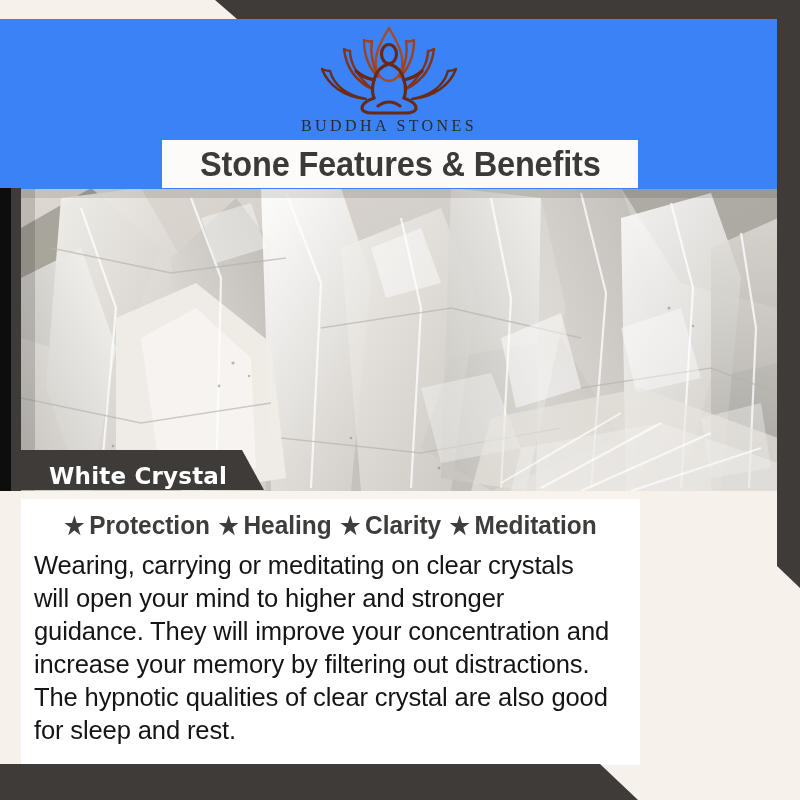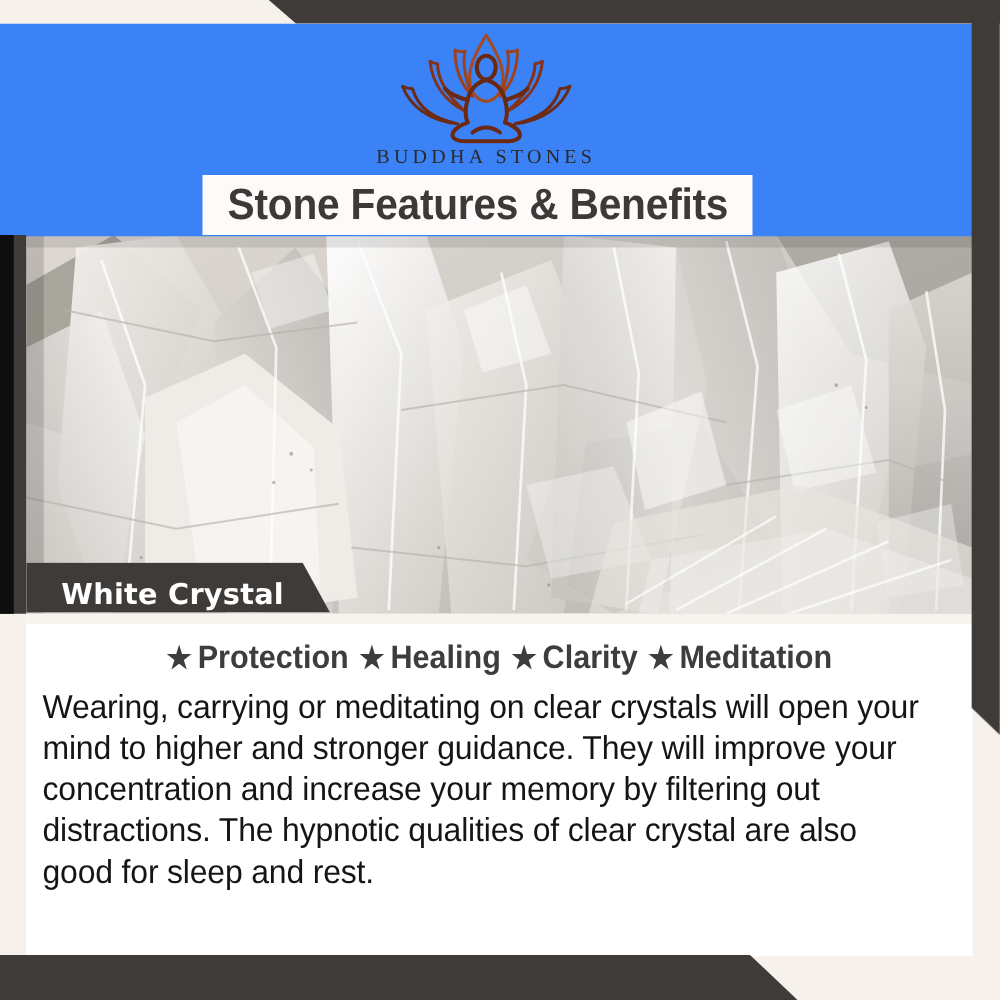--- a/index.html
+++ b/index.html
@@ -49,21 +49,21 @@
   .logo-word{
     margin-top:2px;
     font-family:"Liberation Serif",serif;
     font-size:16px;letter-spacing:3.4px;
     color:#2e2a27;font-weight:400;
     text-align:center;
   }
 
   
   .title-band{
-    position:absolute;left:162px;top:140px;width:440px;height:48px;
+    position:absolute;left:162px;top:140px;width:476px;height:48px;
     background:#fdfbfa;
     display:flex;align-items:center;justify-content:center;
   }
   .title-text{
     font-family:"Liberation Sans Narrow","Liberation Sans",sans-serif;
     font-weight:bold;
     font-size:35px;
     letter-spacing:-0.2px;
     color:#3c3a38;
     transform:scaleX(0.93);
@@ -88,21 +88,21 @@
     margin-left:28px;
     color:#ffffff;
     font-size:23px;
     font-weight:bold;
     letter-spacing:0.2px;
     font-family:"DejaVu Sans",sans-serif;
   }
 
   
   .panel{
-    position:absolute;left:21px;top:491px;width:757px;height:274px;
+    position:absolute;left:21px;top:491px;width:619px;height:274px;
     background:#ffffff;
   }
   .panel-top-tint{
     position:absolute;left:0;top:0;width:100%;height:8px;background:#f9f3ee;
   }
   .benefits{
     position:absolute;left:0;right:0;top:19px;
     text-align:center;
     font-family:"Liberation Sans Narrow","Liberation Sans",sans-serif;
     font-size:26px;font-weight:bold;color:#3f3d3b;

